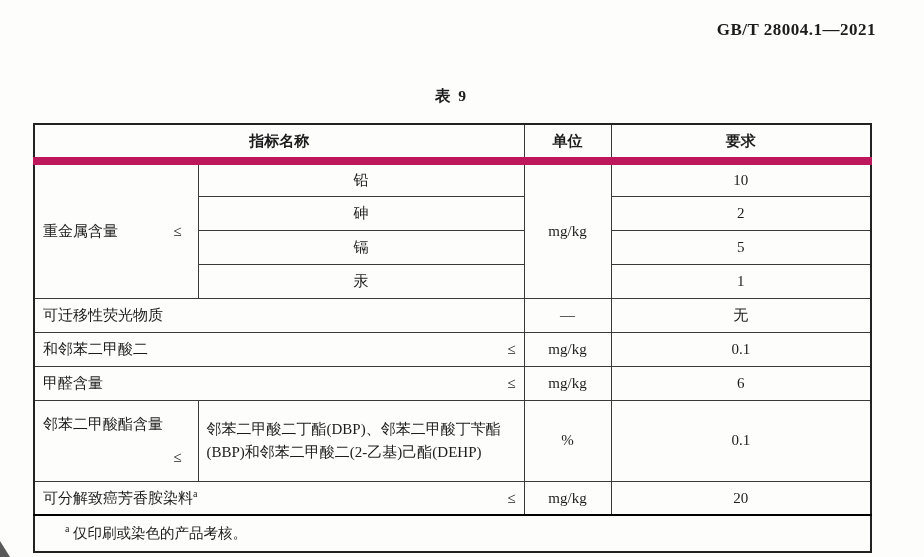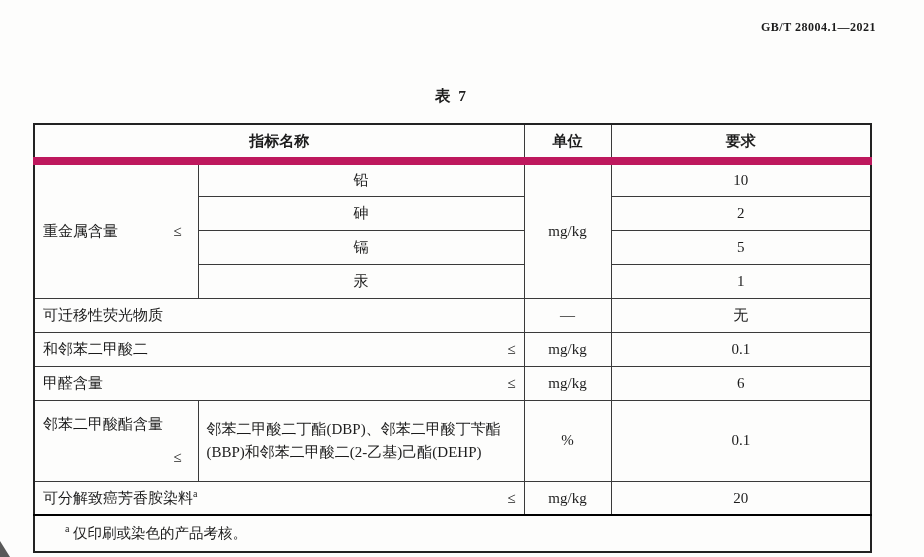--- a/index.html
+++ b/index.html
@@ -6,21 +6,21 @@
   html, body {
     width: 924px; height: 557px;
     background: #fdfdfc;
     font-family: "Liberation Serif", "DejaVu Serif", serif;
     color: #1c1c1c;
     overflow: hidden;
     position: relative;
   }
   .doc-header {
     position: absolute; top: 20px; right: 48px;
-    font-weight: bold; font-size: 12px; letter-spacing: 0.5px;
+    font-weight: bold; font-size: 17px; letter-spacing: 0.5px;
   }
   .caption {
     position: absolute; top: 86px; left: 33px; width: 837px;
     text-align: center; font-weight: bold; font-size: 15.5px; letter-spacing: 2px;
   }
   table.std {
     position: absolute; top: 123px; left: 33px;
     border-collapse: collapse;
     width: 837px;
     border: 2px solid #222;
@@ -65,21 +65,21 @@
     border-left: 10px solid #3c3c3c;
     border-top: 16px solid transparent;
     opacity: 0.85;
   }
 </style>
 </head>
 <body>
 
 <div class="doc-header">GB/T 28004.1—2021</div>
 
-<div class="caption">表 7</div>
+<div class="caption">表 9</div>
 
 <table class="std">
   <colgroup>
     <col style="width:164px">
       <col style="width:326px">
       <col style="width:87px">
       <col style="width:260px">
   </colgroup>
   <tbody>
     <tr class="head">

